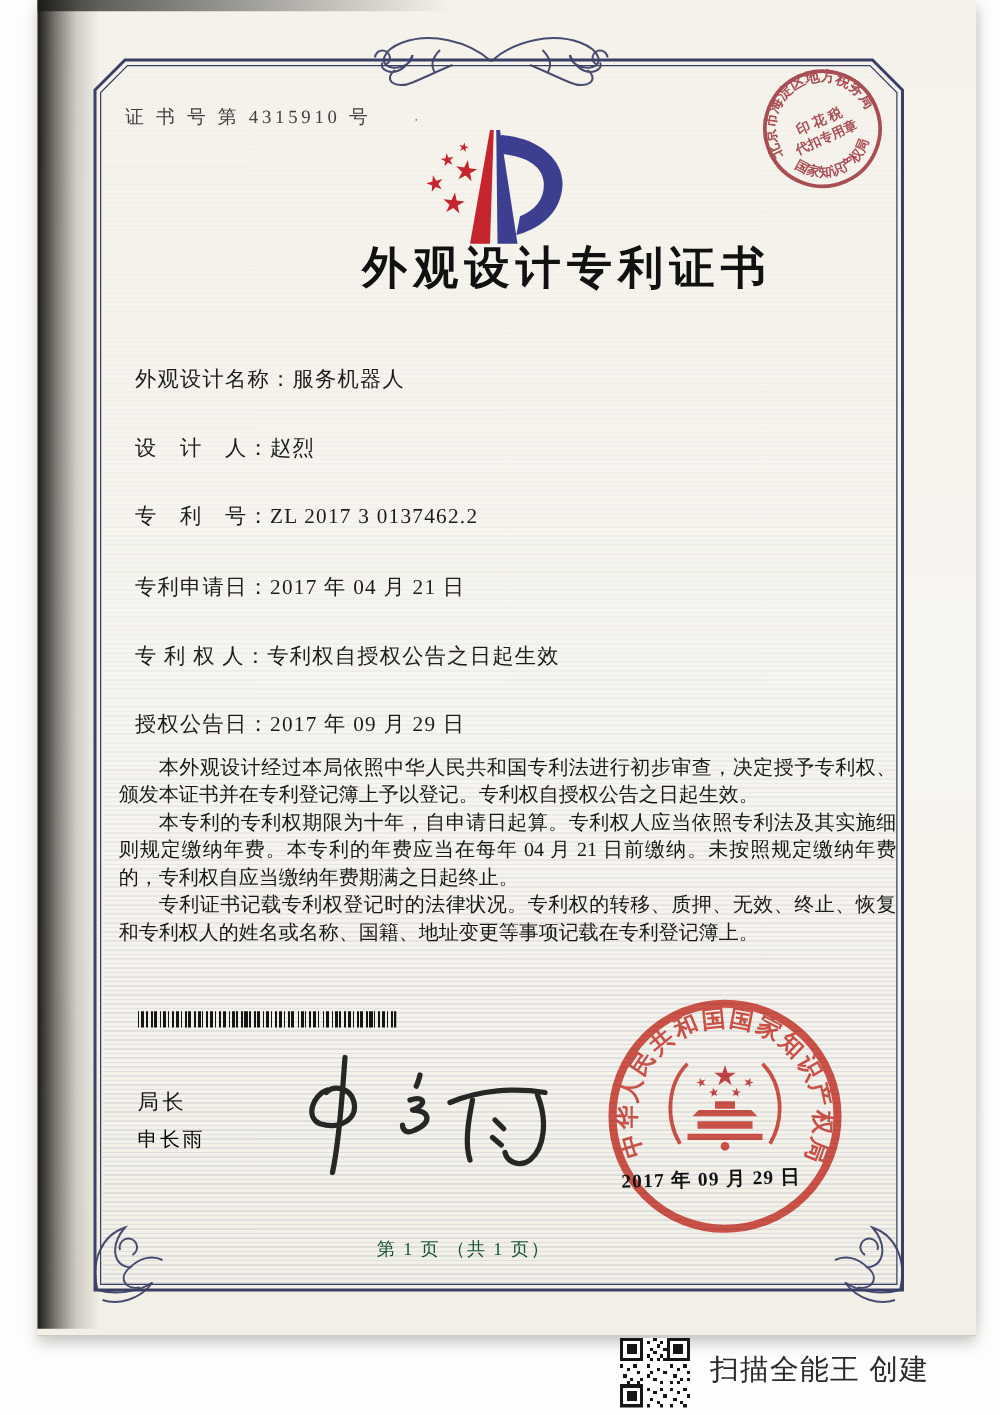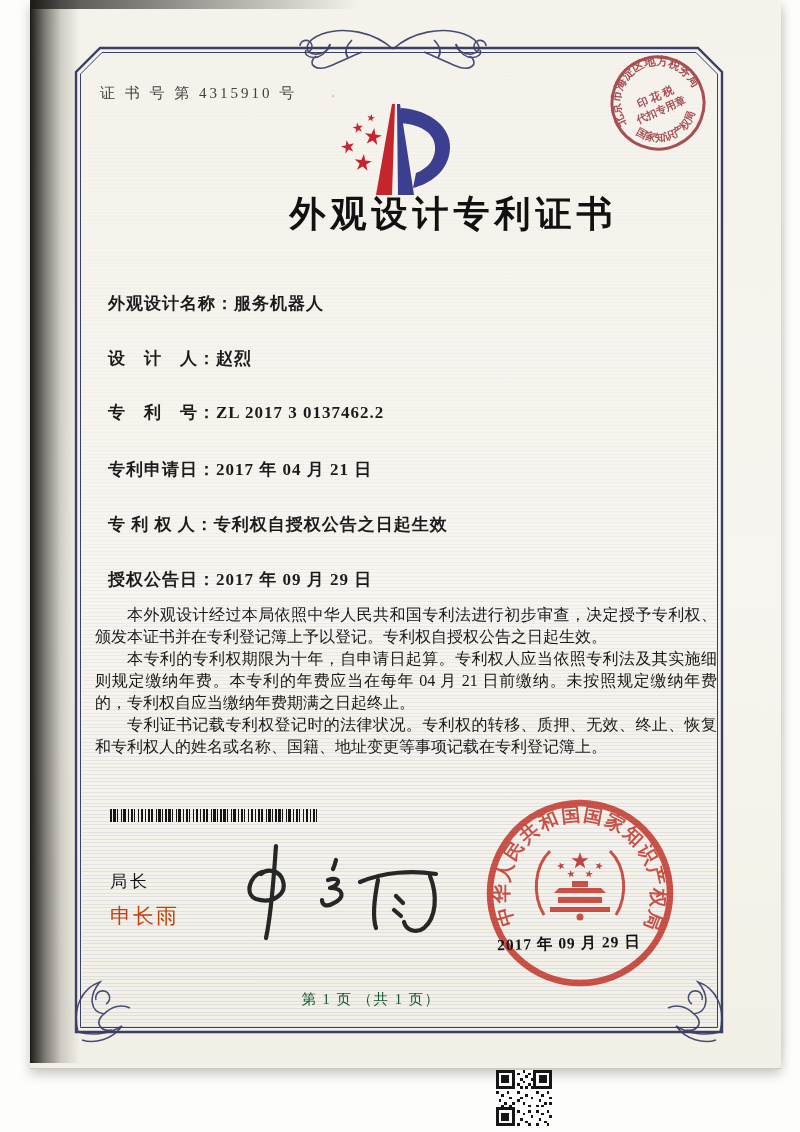--- a/index.html
+++ b/index.html
@@ -35,38 +35,38 @@
     -webkit-mask-image:linear-gradient(180deg,rgba(0,0,0,.08),rgba(0,0,0,.22) 45%,rgba(0,0,0,.8) 78%,rgba(0,0,0,.9));
     mask-image:linear-gradient(180deg,rgba(0,0,0,.08),rgba(0,0,0,.22) 45%,rgba(0,0,0,.8) 78%,rgba(0,0,0,.9));
   }
   svg.layer{position:absolute;left:0;top:0;width:800px;height:1132px;pointer-events:none;}
   
   .cert-no{position:absolute;left:100px;top:84px;font-size:15px;letter-spacing:3px;color:#404040;}
   .title{
     position:absolute;left:76px;width:755px;top:190px;text-align:center;
     font-size:36px;font-weight:700;letter-spacing:5px;color:#111;
   }
-  .field{position:absolute;left:108px;font-size:17px;color:#1c1c1c;letter-spacing:1px;white-space:nowrap;font-weight:bold;}
+  .field{position:absolute;left:108px;font-size:17px;color:#1c1c1c;letter-spacing:1px;white-space:nowrap;}
   .f0{top:292px}.f1{top:347px}.f2{top:401px}.f3{top:458px}.f4{top:513px}.f5{top:568px}
   .paras{position:absolute;left:95px;top:604px;width:622px;}
   .paras p{margin:0;text-indent:2em;font-size:16px;line-height:22px;text-align:justify;color:#191919;}
   .barcode{
     position:absolute;left:110px;top:809px;width:207px;height:13px;
     background:repeating-linear-gradient(90deg,
       #151515 0 1.5px,transparent 1.5px 3px,
       #151515 3px 5.5px,transparent 5.5px 7px,
       #151515 7px 8px,transparent 8px 10.5px,
       #151515 10.5px 12px,transparent 12px 13px,
       #151515 13px 15.5px,transparent 15.5px 18px,
       #151515 18px 19px,transparent 19px 20.5px,
       #151515 20.5px 23px,transparent 23px 24px,
       #151515 24px 25px,transparent 25px 27.5px);
   }
   .signer-title{position:absolute;left:110px;top:870px;font-size:17px;letter-spacing:3px;color:#161616;}
-  .signer-name{position:absolute;left:110px;top:902px;font-size:21px;letter-spacing:2px;color:#c2410c;}
+  .signer-name{position:absolute;left:110px;top:902px;font-size:16px;letter-spacing:2px;color:#000000;}
   .sig{position:absolute;left:232px;top:838px;width:215px;height:105px;}
   .seal{position:absolute;left:480px;top:793px;width:200px;height:200px;mix-blend-mode:multiply;}
   .seal-date{
     position:absolute;left:497px;top:933px;width:170px;font-size:15.5px;font-weight:700;
     letter-spacing:1px;color:#121212;transform:rotate(-1.5deg);white-space:nowrap;
   }
   .tax-stamp{position:absolute;left:602px;top:47px;width:112px;height:112px;transform:rotate(-24deg);opacity:.88;mix-blend-mode:multiply;}
   .footer{position:absolute;left:76px;width:590px;top:990px;text-align:center;font-size:14.5px;letter-spacing:1.5px;color:#14532d;}
   .qr{position:absolute;left:496px;top:1070px;width:56px;height:56px;}
   .scan-note{position:absolute;left:568px;top:1080px;font-size:23px;color:#2a2a2a;font-family:"Liberation Sans","DejaVu Sans",sans-serif;letter-spacing:1px;}
@@ -223,14 +223,15 @@
     <g fill="#161616">
       <path fill-rule="evenodd" d="M0,0h7v7h-7z M1,1v5h5v-5z"></path>
       <path d="M2,2h3v3h-3z"></path>
       <path fill-rule="evenodd" d="M14,0h7v7h-7z M15,1v5h5v-5z"></path>
       <path d="M16,2h3v3h-3z"></path>
       <path fill-rule="evenodd" d="M0,14h7v7h-7z M1,15v5h5v-5z"></path>
       <path d="M2,16h3v3h-3z"></path>
       <path d="M8,1h1v1h-1z M10,0h1v1h-1z M12,1h1v1h-1z M9,3h1v1h-1z M11,2h1v1h-1z M13,3h1v1h-1z M8,5h1v1h-1z M10,4h1v1h-1z M12,5h1v1h-1z M9,6h1v1h-1z M11,6h1v1h-1z M13,6h1v1h-1z M0,8h1v1h-1z M2,9h1v1h-1z M4,8h1v1h-1z M5,10h1v1h-1z M1,11h1v1h-1z M3,12h1v1h-1z M6,12h1v1h-1z M2,13h1v1h-1z M5,13h1v1h-1z M8,8h1v1h-1z M9,10h1v1h-1z M11,9h1v1h-1z M13,10h1v1h-1z M10,12h1v1h-1z M12,13h1v1h-1z M8,11h1v1h-1z M15,8h1v1h-1z M17,9h1v1h-1z M19,8h1v1h-1z M20,10h1v1h-1z M16,11h1v1h-1z M18,12h1v1h-1z M20,12h1v1h-1z M15,13h1v1h-1z M17,13h1v1h-1z M8,15h1v1h-1z M10,16h1v1h-1z M12,15h1v1h-1z M9,18h1v1h-1z M11,19h1v1h-1z M13,17h1v1h-1z M8,20h1v1h-1z M12,20h1v1h-1z M15,15h1v1h-1z M17,16h1v1h-1z M19,15h1v1h-1z M20,17h1v1h-1z M16,18h1v1h-1z M18,19h1v1h-1z M15,20h1v1h-1z M19,20h1v1h-1z"></path>
     </g>
   </svg>
+  <div class="scan-note">扫描全能王 创建</div>
 
 </div>
 
 </body></html>

